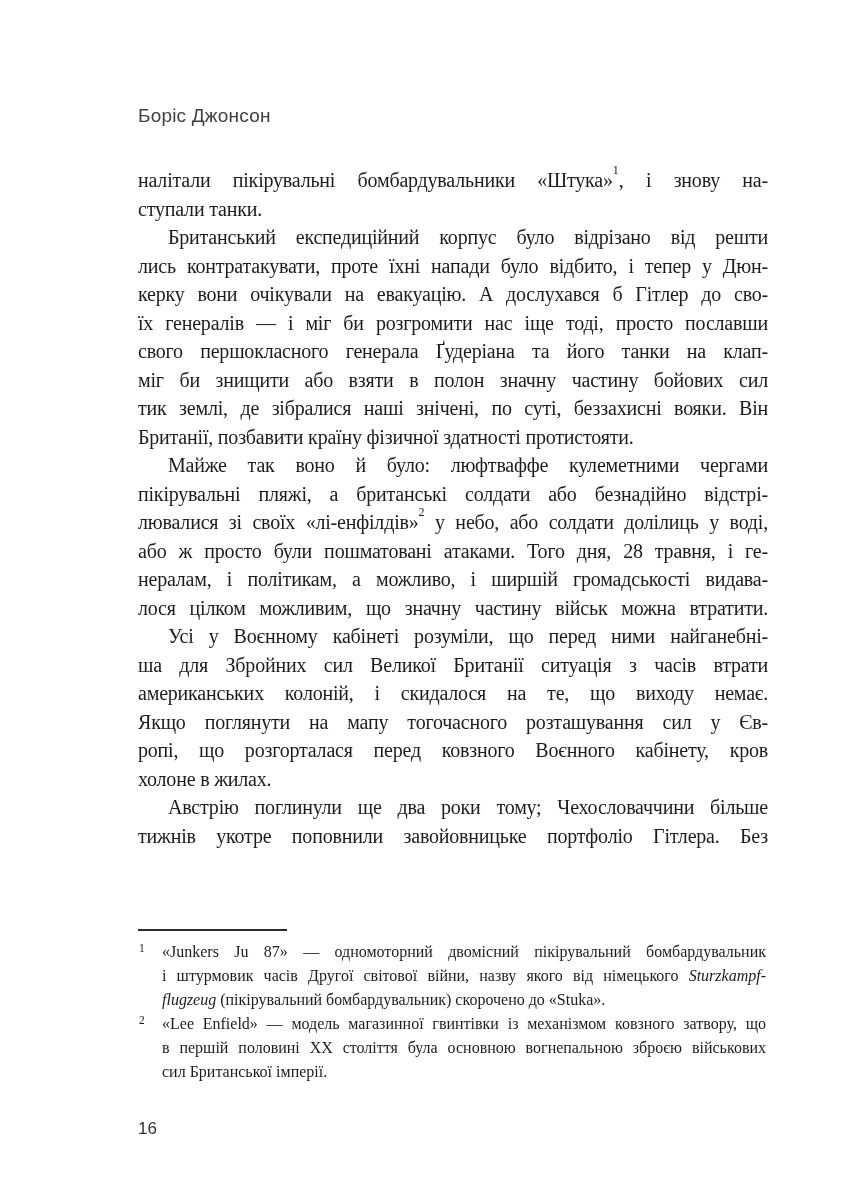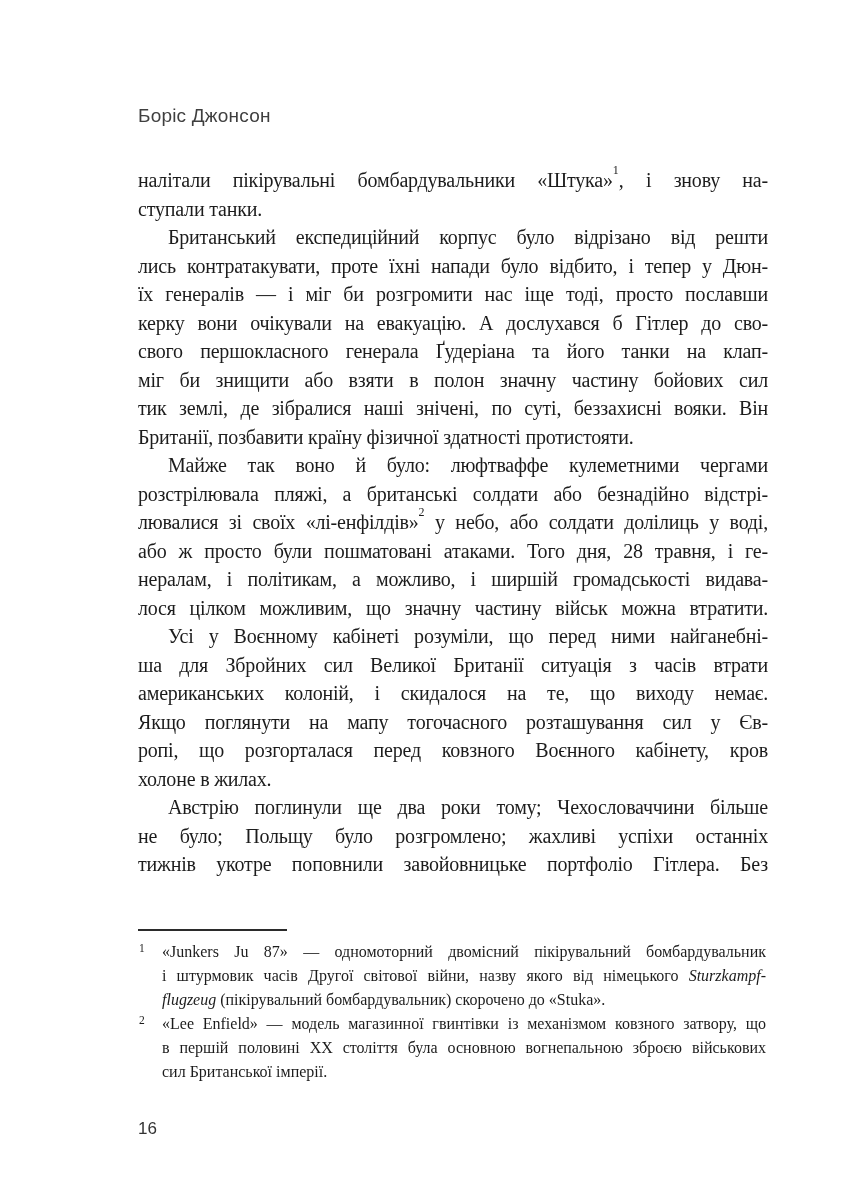--- a/index.html
+++ b/index.html
@@ -98,46 +98,45 @@
   <div class="running-head">Боріс Джонсон</div>
 
   <div class="body-block">
       <div>
         <div class="line fill"><span>налітали пікірувальні бомбардувальники «Штука»</span><sup class="fnref">1</sup><span>, і знову на-</span></div>
         <div class="line"><span>ступали танки.</span></div>
       </div>
       <div>
         <div class="line fill indent"><span>Британський експедиційний корпус було відрізано від решти</span></div>
         <div class="line fill"><span>лись контратакувати, проте їхні напади було відбито, і тепер у Дюн-</span></div>
+        <div class="line fill"><span>керку вони очікували на евакуацію. А дослухався б Гітлер до сво-</span></div>
         <div class="line fill"><span>їх генералів — і міг би розгромити нас іще тоді, просто пославши</span></div>
-        <div class="line fill"><span>керку вони очікували на евакуацію. А дослухався б Гітлер до сво-</span></div>
         <div class="line fill"><span>свого першокласного генерала Ґудеріана та його танки на клап-</span></div>
         <div class="line fill"><span>міг би знищити або взяти в полон значну частину бойових сил</span></div>
         <div class="line fill"><span>тик землі, де зібралися наші знічені, по суті, беззахисні вояки. Він</span></div>
         <div class="line"><span>Британії, позбавити країну фізичної здатності протистояти.</span></div>
       </div>
       <div>
         <div class="line fill indent"><span>Майже так воно й було: люфтваффе кулеметними чергами</span></div>
-        <div class="line fill"><span>розстрілювала пляжі, а британські солдати або безнадійно відстрі-</span></div>
+        <div class="line fill"><span>пікірувальні пляжі, а британські солдати або безнадійно відстрі-</span></div>
         <div class="line fill"><span>лювалися зі своїх «лі-енфілдів»</span><sup class="fnref">2</sup><span> у небо, або солдати долілиць у воді,</span></div>
         <div class="line fill"><span>або ж просто були пошматовані атаками. Того дня, 28 травня, і ге-</span></div>
         <div class="line fill"><span>нералам, і політикам, а можливо, і ширшій громадськості видава-</span></div>
         <div class="line fill"><span>лося цілком можливим, що значну частину військ можна втратити.</span></div>
       </div>
       <div>
         <div class="line fill indent"><span>Усі у Воєнному кабінеті розуміли, що перед ними найганебні-</span></div>
         <div class="line fill"><span>ша для Збройних сил Великої Британії ситуація з часів втрати</span></div>
         <div class="line fill"><span>американських колоній, і скидалося на те, що виходу немає.</span></div>
         <div class="line fill"><span>Якщо поглянути на мапу тогочасного розташування сил у Єв-</span></div>
         <div class="line fill"><span>ропі, що розгорталася перед ковзного Воєнного кабінету, кров</span></div>
         <div class="line"><span>холоне в жилах.</span></div>
       </div>
       <div>
         <div class="line fill indent"><span>Австрію поглинули ще два роки тому; Чехословаччини більше</span></div>
-        <div class="line fill"><span>не було; Польщу було розгромлено; жахливі успіхи останніх</span></div>
         <div class="line fill"><span>тижнів укотре поповнили завойовницьке портфоліо Гітлера. Без</span></div>
       </div>
     </div>
 
   <div class="fn-rule"></div>
 
   <div class="footnotes">
       <div class="fn-item">
         <span class="fn-marker">1</span>
         <div class="fn-line fill"><span>«Junkers Ju 87» — одномоторний двомісний пікірувальний бомбардувальник</span></div>

